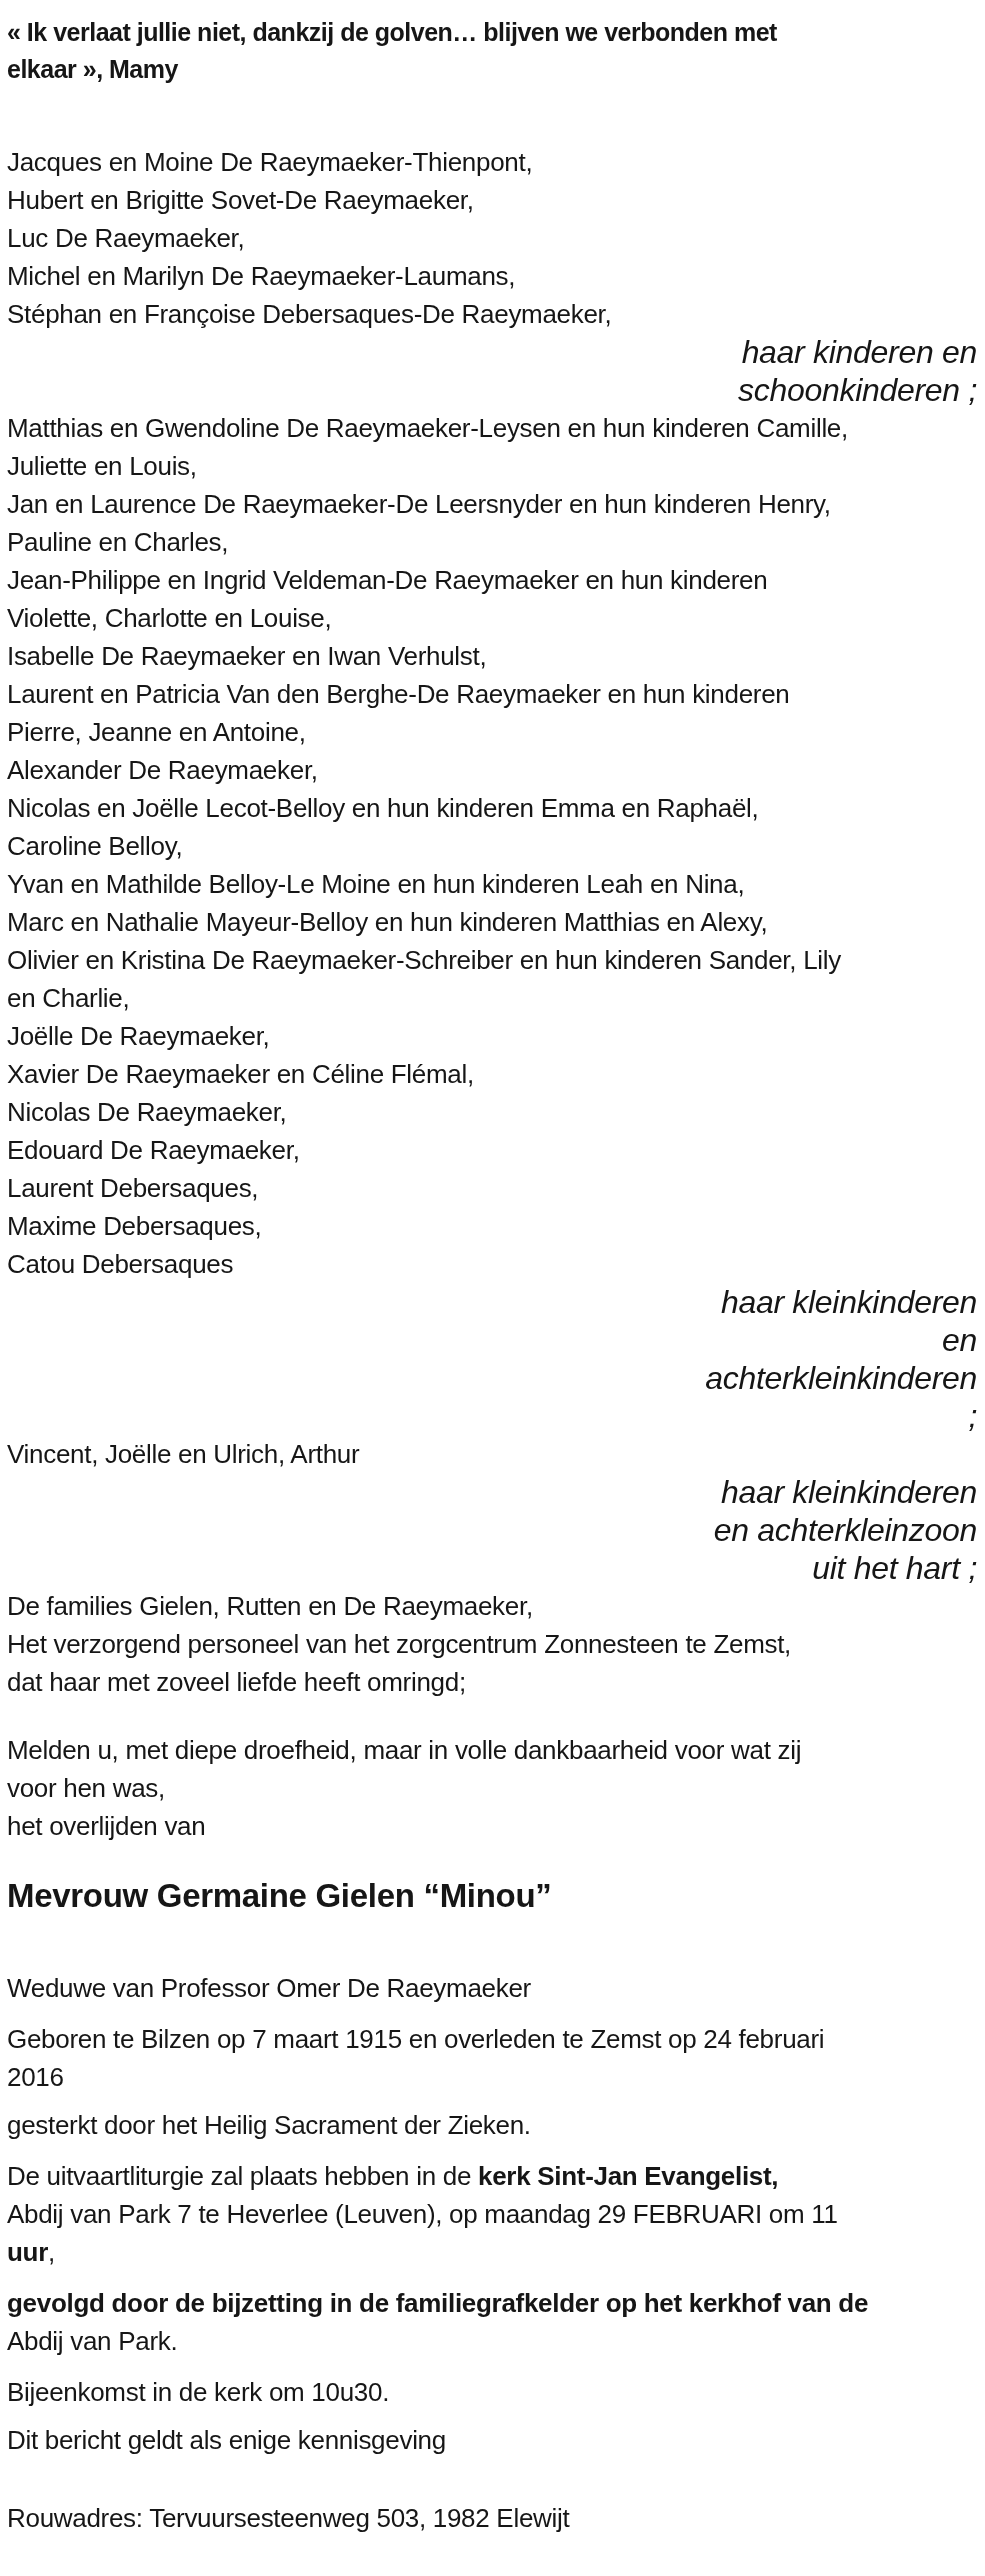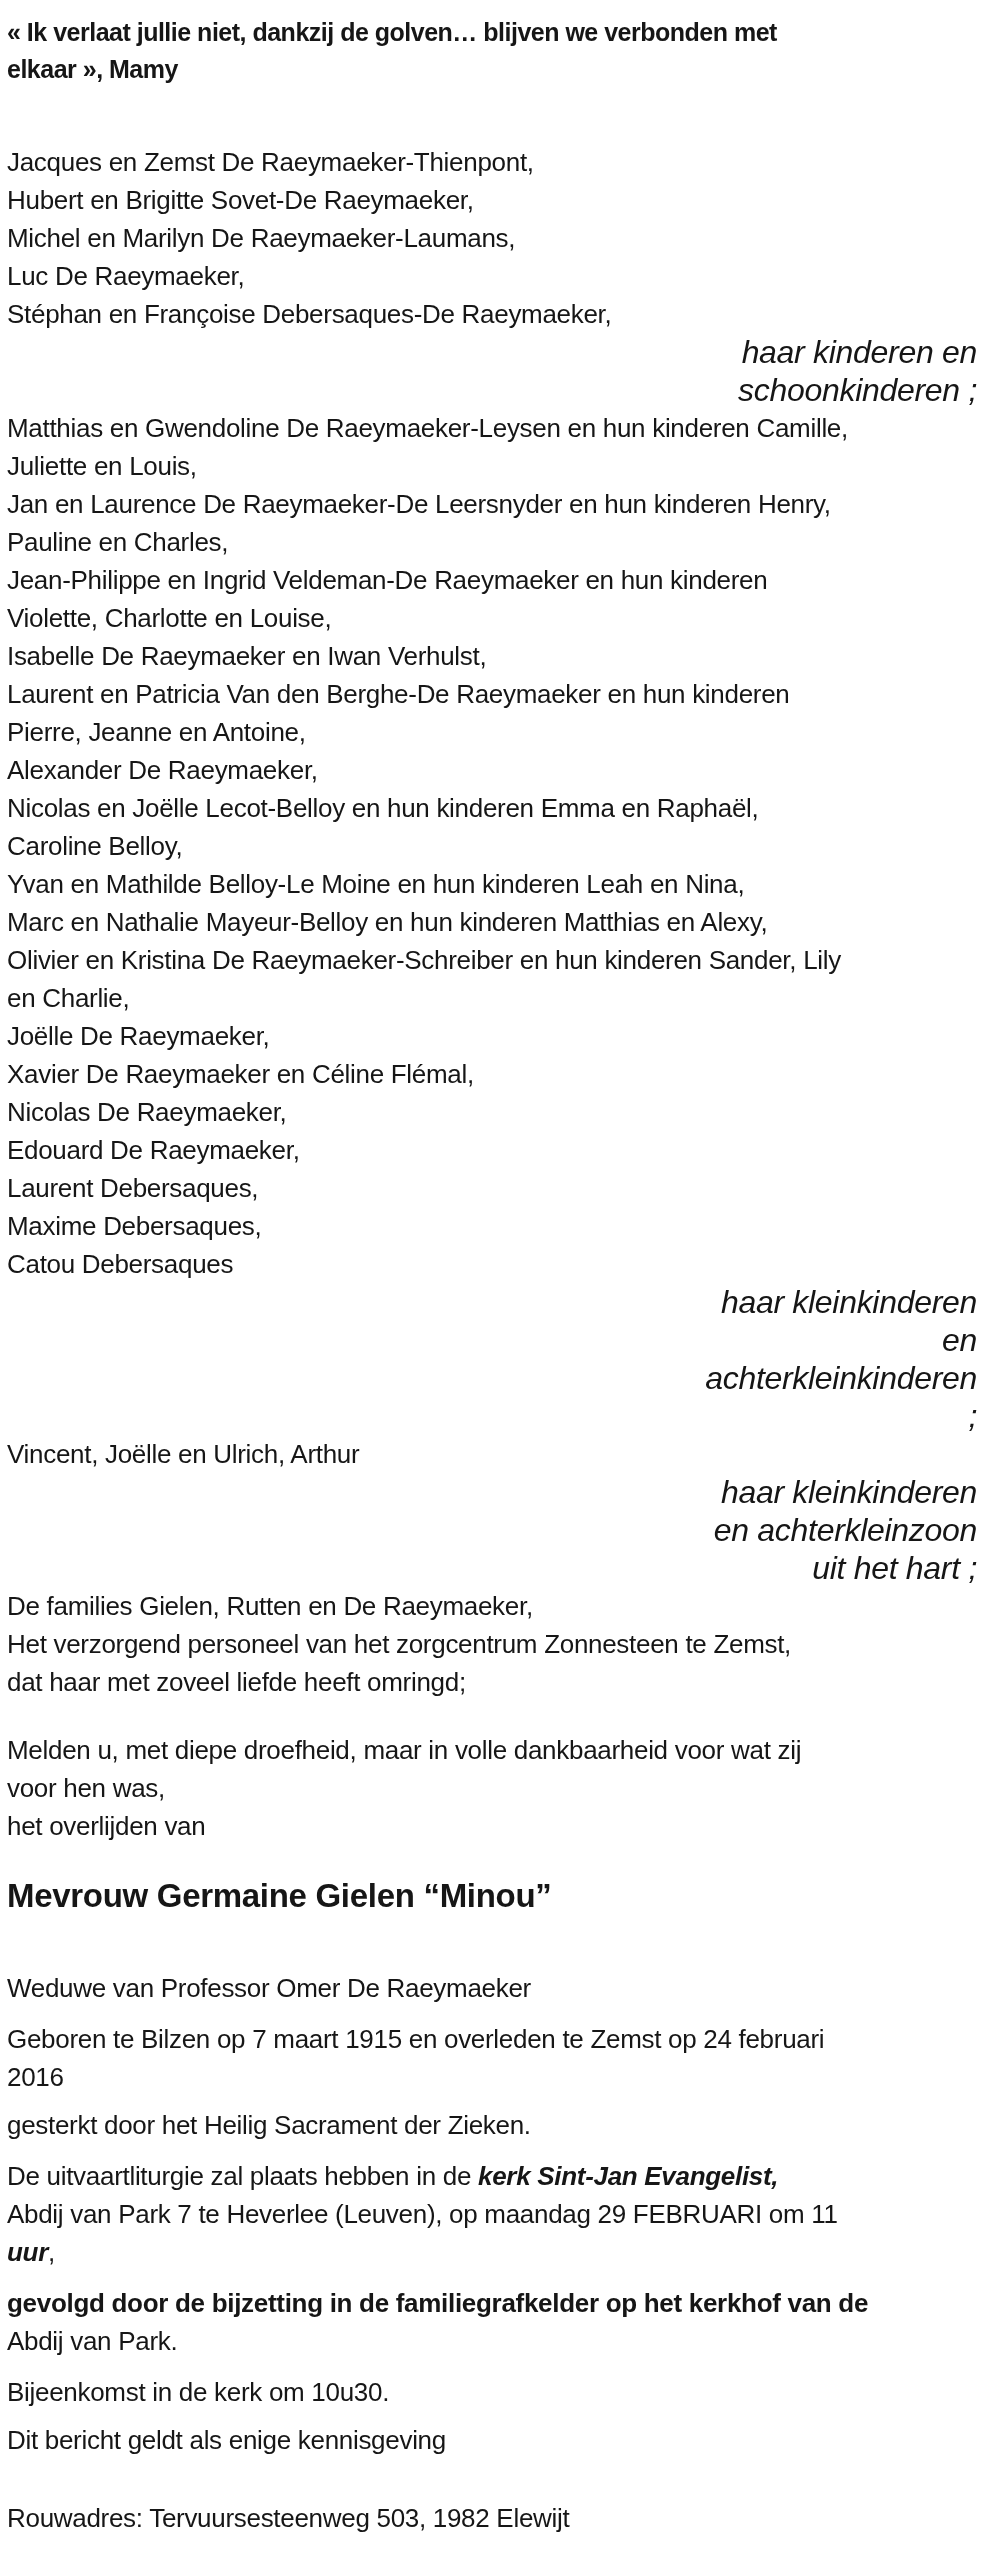--- a/index.html
+++ b/index.html
@@ -40,32 +40,32 @@
   .bold {
     font-weight: 400;
   }
   .h1 {
     font-weight: 700;
     font-size: 33px;
     line-height: 49px;
     margin-bottom: 49px;
     letter-spacing: -0.3px;
   }
-  .b { font-weight: 700; font-style: italic; }
+  .b { font-weight: 700; }
 </style>
 </head>
 <body>
 
 <div class="doc">
     <div class="line quote">« Ik verlaat jullie niet, dankzij de golven… blijven we verbonden met</div>
     <div class="line quote">elkaar », Mamy</div>
-    <div class="line" style="margin-top: 55px;">Jacques en Zemst De Raeymaeker-Thienpont,</div>
+    <div class="line" style="margin-top: 55px;">Jacques en Moine De Raeymaeker-Thienpont,</div>
     <div class="line">Hubert en Brigitte Sovet-De Raeymaeker,</div>
+    <div class="line">Luc De Raeymaeker,</div>
     <div class="line">Michel en Marilyn De Raeymaeker-Laumans,</div>
-    <div class="line">Luc De Raeymaeker,</div>
     <div class="line">Stéphan en Françoise Debersaques-De Raeymaeker,</div>
     <div class="line ital">haar kinderen en</div>
     <div class="line ital">schoonkinderen ;</div>
     <div class="line">Matthias en Gwendoline De Raeymaeker-Leysen en hun kinderen Camille,</div>
     <div class="line">Juliette en Louis,</div>
     <div class="line">Jan en Laurence De Raeymaeker-De Leersnyder en hun kinderen Henry,</div>
     <div class="line">Pauline en Charles,</div>
     <div class="line">Jean-Philippe en Ingrid Veldeman-De Raeymaeker en hun kinderen</div>
     <div class="line">Violette, Charlotte en Louise,</div>
     <div class="line">Isabelle De Raeymaeker en Iwan Verhulst,</div>

